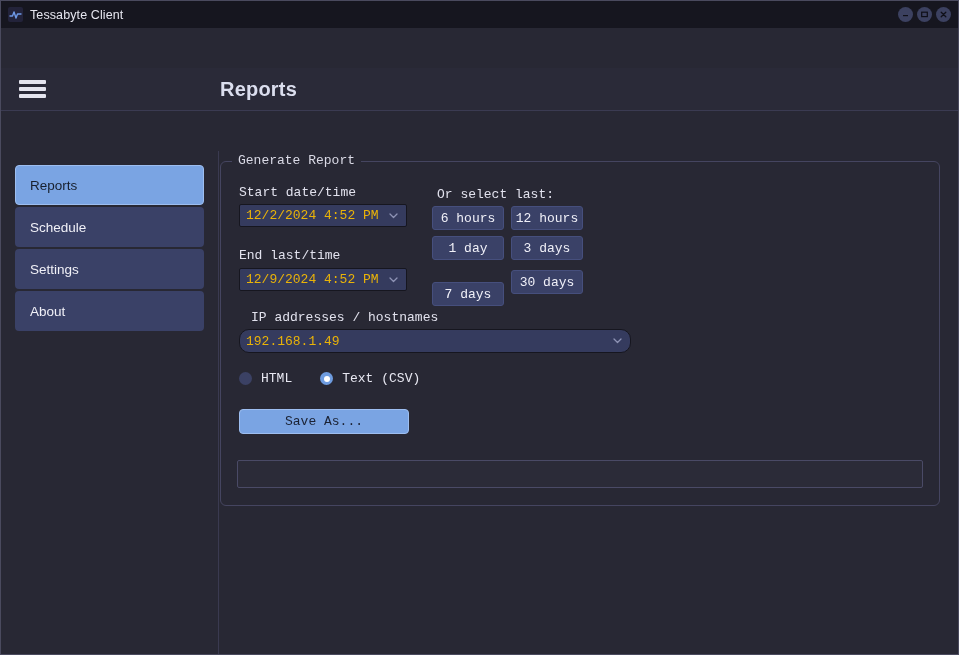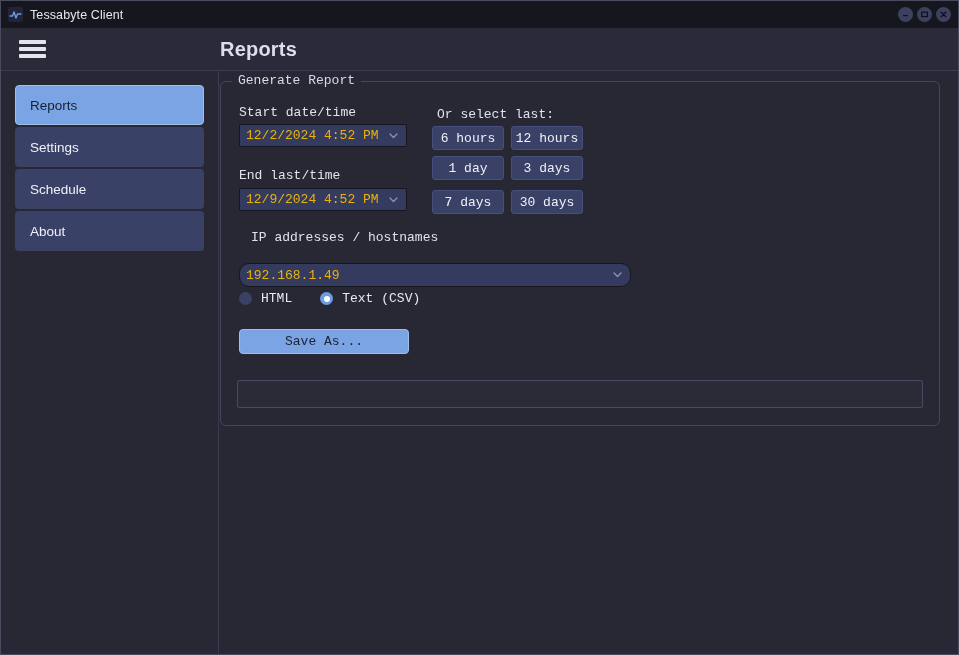--- a/index.html
+++ b/index.html
@@ -17,20 +17,21 @@
 
   
   .window {
     position: absolute;
     left: 0; top: 0;
     width: 959px; height: 655px;
     background: #282834;
     border: 1px solid #4a4a5e;
     display: flex;
     flex-direction: column;
+    gap: 40px;
   }
 
   
   .titlebar {
     height: 27px;
     background: #16161f;
     display: flex;
     align-items: center;
     padding-left: 7px;
     flex: 0 0 auto;
@@ -298,24 +299,24 @@
     <div class="page-title">Reports</div>
   </div>
 
   <div class="body-area">
 
     <div class="sidebar">
       <div class="nav-item active">
         <span>Reports</span>
       </div>
       <div class="nav-item">
+        <span>Schedule</span>
+      </div>
+      <div class="nav-item">
         <span>Settings</span>
-      </div>
-      <div class="nav-item">
-        <span>Schedule</span>
       </div>
       <div class="nav-item">
         <span>About</span>
       </div>
     </div>
 
     <div class="content">
 
       <div class="groupbox">
         <div class="groupbox-legend">Generate Report</div>
@@ -347,29 +348,29 @@
         </div>
         <div class="qbtn" style="left:290px; top:44px;">
           <span>12 hours</span>
         </div>
         <div class="qbtn" style="left:211px; top:74px;">
           <span>1 day</span>
         </div>
         <div class="qbtn" style="left:290px; top:74px;">
           <span>3 days</span>
         </div>
-        <div class="qbtn" style="left:211px; top:108px;">
+        <div class="qbtn" style="left:211px; top:120px;">
           <span>7 days</span>
         </div>
         <div class="qbtn" style="left:290px; top:108px;">
           <span>30 days</span>
         </div>
 
         <div class="field-label" style="left:18px; top:148px;margin-left:12px;">IP addresses / hostnames</div>
-        <div class="combo" style="left:18px; top:181px; width:392px; height:24px;border-radius:10px;">
+        <div class="combo" style="left:18px; top:167px; width:392px; height:24px;border-radius:10px;">
           <span>192.168.1.49</span>
           <span class="arrow">
             <svg width="9" height="6" viewBox="0 0 9 6">
               <path d="M1 1 L4.5 4.5 L8 1" fill="none" stroke="#8e93b5" stroke-width="1.3" stroke-linecap="round" stroke-linejoin="round"></path>
             </svg>
           </span>
         </div>
 
         <div class="radio-row" style="left:18px; top:209px;">
           <div class="radio">

